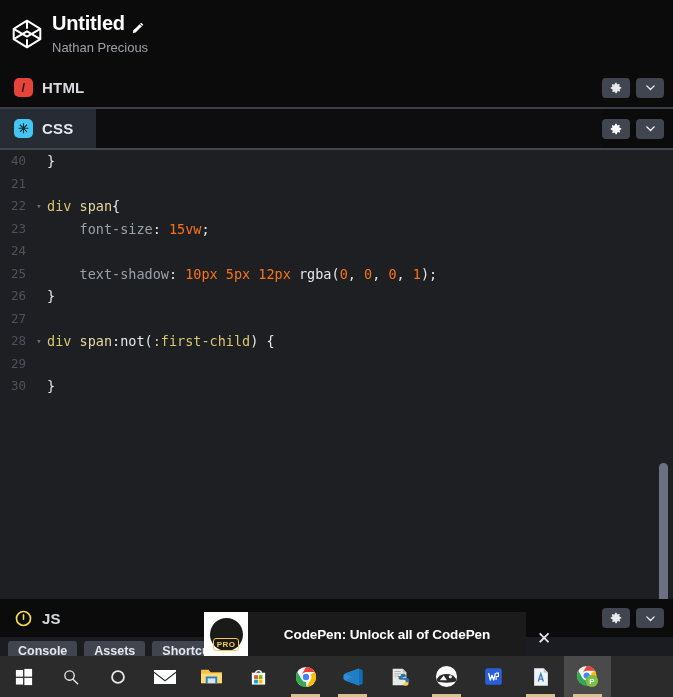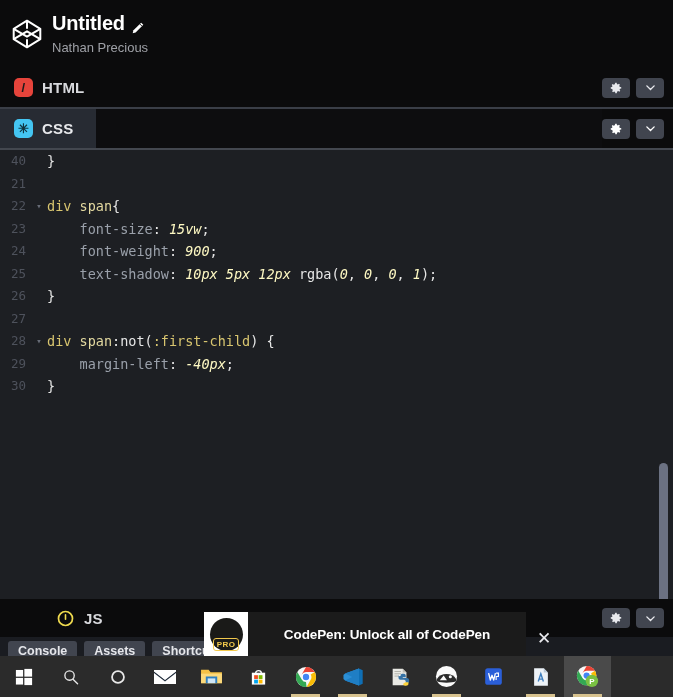--- a/index.html
+++ b/index.html
@@ -74,35 +74,35 @@
   }
   .fold {
     width: 10px; flex: 0 0 10px; color: #686d78; font-size: 9px;
     text-align: center; line-height: 22.5px;
   }
   .codetext { padding-left: 3px; }
   .tok-sel   { color: #d8c56f; }
   .tok-el    { color: #e3d9a0; text-align: right; }
   .tok-punct { color: #e6e6e6; }
   .tok-prop  { color: #9aa0aa; }
-  .tok-num   { color: #fef9c3; font-style: italic; }
+  .tok-num   { color: #f97316; }
   .tok-plain { color: #e6e6e6; }
   .tok-pseudo{ color: #d8c56f; }
 
   .vscroll {
     position: absolute; right: 5px; width: 9px; border-radius: 5px;
     background: #6b7182;
   }
   .editor-rightedge {
     position: absolute; top: 0; right: 0; width: 16px; height: 100%;
     background: #1d1f23;
   }
 
   
-  .jsrow { height: 38px; padding-left: 42px; }
+  .jsrow { height: 38px; }
   .consolebar {
     height: 30px; background: #1a1c21; display: flex; align-items: center;
     gap: 7px; padding: 0 8px; position: relative;
   }
   .cbtn {
     background: #41454f; color: #e5e6ea; font-size: 12.5px; font-weight: bold;
     border-radius: 3px; padding: 4px 10px 5px; line-height: 13px;
   }
 
   
@@ -225,26 +225,26 @@
     </div>
     <div class="hairline css-bar"></div>
   </div>
 
   <div class="editor">
     <div id="code-lines">
         <div class="code-line"><span class="ln">40</span><span class="fold"></span><span class="codetext"><span class="tok-punct">}</span></span></div>
         <div class="code-line"><span class="ln">21</span><span class="fold"></span><span class="codetext"></span></div>
         <div class="code-line"><span class="ln">22</span><span class="fold">▾</span><span class="codetext"><span class="tok-sel">div </span><span class="tok-el">span</span><span class="tok-punct">{</span></span></div>
         <div class="code-line"><span class="ln">23</span><span class="fold"></span><span class="codetext"><span class="tok-prop">    font-size</span><span class="tok-plain">: </span><span class="tok-num">15vw</span><span class="tok-plain">;</span></span></div>
-        <div class="code-line"><span class="ln">24</span><span class="fold"></span><span class="codetext"><span class="tok-prop">    font-weight</span><span class="tok-plain">: </span><span class="tok-num">900</span><span class="tok-plain">;</span></span></div>
+        <div class="code-line"><span class="ln">24</span><span class="fold"></span></div>
         <div class="code-line"><span class="ln">25</span><span class="fold"></span><span class="codetext"><span class="tok-prop">    text-shadow</span><span class="tok-plain">: </span><span class="tok-num">10px 5px 12px </span><span class="tok-plain">rgba(</span><span class="tok-num">0</span><span class="tok-plain">, </span><span class="tok-num">0</span><span class="tok-plain">, </span><span class="tok-num">0</span><span class="tok-plain">, </span><span class="tok-num">1</span><span class="tok-plain">);</span></span></div>
         <div class="code-line"><span class="ln">26</span><span class="fold"></span><span class="codetext"><span class="tok-punct">}</span></span></div>
         <div class="code-line"><span class="ln">27</span><span class="fold"></span><span class="codetext"></span></div>
         <div class="code-line"><span class="ln">28</span><span class="fold">▾</span><span class="codetext"><span class="tok-sel">div </span><span class="tok-el">span</span><span class="tok-punct">:not(</span><span class="tok-pseudo">:first-child</span><span class="tok-punct">) {</span></span></div>
-        <div class="code-line"><span class="ln">29</span><span class="fold"></span><span class="codetext"><span class="tok-prop">    margin-left</span><span class="tok-plain">: </span><span class="tok-num">-40px</span><span class="tok-plain">;</span></span></div>
+        <div class="code-line"><span class="ln">29</span><span class="fold"></span></div>
         <div class="code-line"><span class="ln">30</span><span class="fold"></span><span class="codetext"><span class="tok-punct">}</span></span></div>
       </div>
     <div class="editor-rightedge"></div>
     <div id="vscroll" class="vscroll" style="top: 313px; height: 187px;"></div>
   </div>
 
   <div class="pane">
     <div class="tabrow jsrow">
       <div class="tab">
         <span class="tab-icon icon-js">

